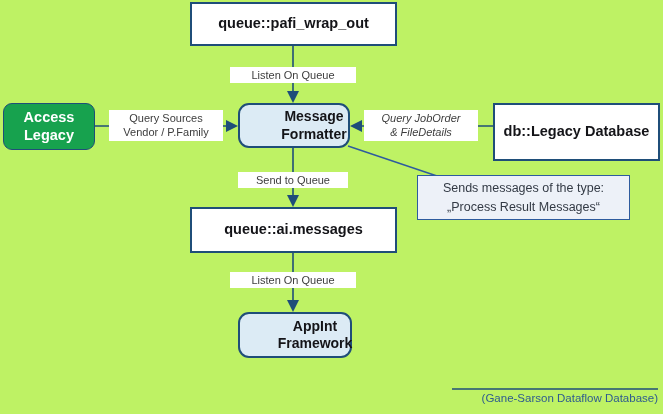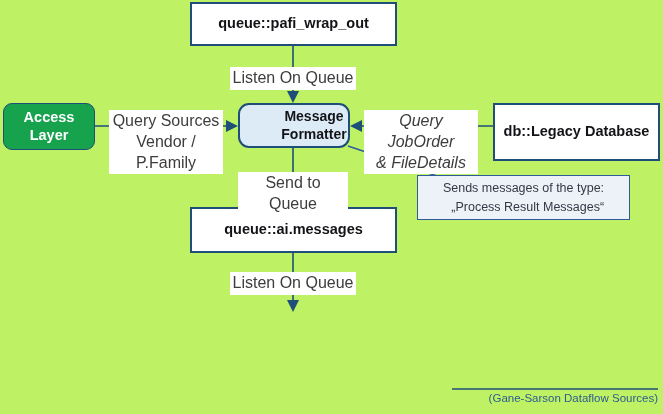--- a/index.html
+++ b/index.html
@@ -54,39 +54,39 @@
     border-radius: 9px;
     color: #ffffff;
     font-size: 14.5px;
   }
 
   .edge-label {
     position: absolute;
     z-index: 3;
     background: #ffffff;
     color: #3d3d3d;
-    font-size: 16px;
+    font-size: 11px;
     line-height: 1.3;
     text-align: center;
     white-space: pre-line;
     padding: 1px 2px;
   }
 
   .note-box {
     position: absolute;
     z-index: 2;
     background: #EDF1F8;
     border: 1.5px solid #2E5B9E;
     color: #333a45;
     font-size: 12.5px;
     line-height: 1.5;
     display: flex;
     align-items: center;
     justify-content: center;
-    text-align: right;
+    text-align: center;
     white-space: pre-line;
   }
 
   .caption {
     position: absolute;
     z-index: 2;
     left: 440px;
     top: 392px;
     width: 218px;
     text-align: right;
@@ -132,40 +132,42 @@
     <line x1="348" y1="146" x2="437" y2="176" stroke="#2E5B9E" stroke-width="1.4"></line>
 
     <line x1="293" y1="253" x2="293" y2="302" stroke="#1F4E79" stroke-width="1.6"></line>
     <polygon points="287,300 299,300 293,312" fill="#1F4E79"></polygon>
 
     <line x1="452" y1="389" x2="658" y2="389" stroke="#1F4E79" stroke-width="1.4"></line>
   </svg>
 
   <div class="node sq-box pafi">queue::pafi_wrap_out</div>
 
-  <div class="node green-box access">Access Layer</div>
+  <div class="node green-box access">Access Legacy</div>
 
   <div class="node round-box formatter">Message
 Formatter</div>
 
   <div class="node sq-box legacydb">db::Legacy Database</div>
 
   <div class="node sq-box aiqueue">queue::ai.messages</div>
 
+  <div class="node round-box appint">AppInt
+Framework</div>
 
   <div class="note-box note">Sends messages of the type:
 „Process Result Messages“</div>
 
   <div class="edge-label lbl-listen-top">Listen On Queue</div>
 
   <div class="edge-label lbl-query-sources">Query Sources
 Vendor / P.Family</div>
 
   <div class="edge-label lbl-query-job">Query JobOrder
 &amp; FileDetails</div>
 
   <div class="edge-label lbl-send-queue">Send to Queue</div>
 
   <div class="edge-label lbl-listen-bottom">Listen On Queue</div>
 
-  <div class="caption">(Gane-Sarson Dataflow Sources)</div>
+  <div class="caption">(Gane-Sarson Dataflow Database)</div>
 
 </div>
 
 </body></html>

